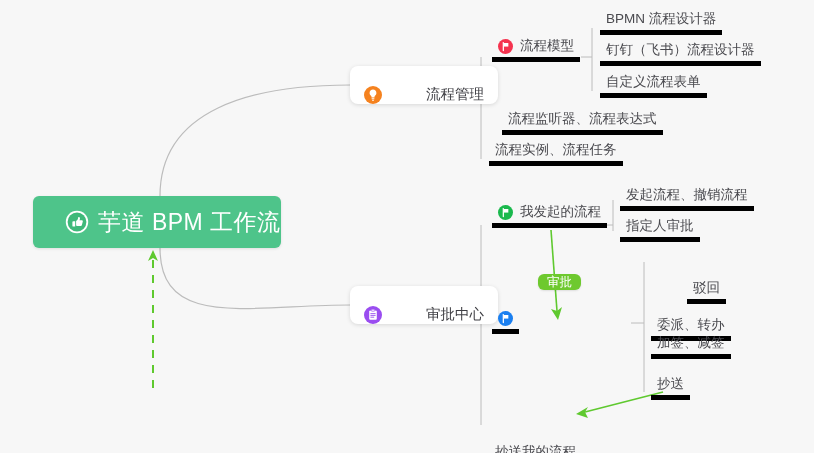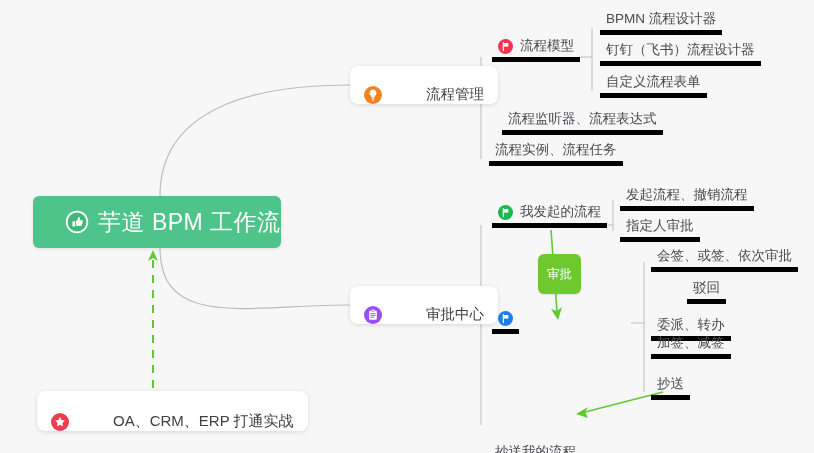--- a/index.html
+++ b/index.html
@@ -96,24 +96,25 @@
   .ic-md { width: 18px; height: 18px; }
   .ic-sm { width: 15px; height: 15px; }
 
   
   .badge-node {
     position: absolute;
     background: #6ec92e;
     border-radius: 6px;
     color: #ffffff;
     font-size: 12.5px;
-    padding: 13px 9px;
+    padding: 1px 9px;
     line-height: 14px;
     white-space: nowrap;
     box-shadow: 0 1px 2px rgba(0,0,0,0.10);
+    margin-top: 20px;
   }
 </style>
 </head>
 <body>
 
 <div id="canvas">
 
   <svg class="links" viewBox="0 0 814 453" xmlns="http://www.w3.org/2000/svg">
 
     <path d="M 160 196 C 160 110, 250 85, 350 85" fill="none" stroke="#bcbcbc" stroke-width="1.2"></path>
@@ -240,43 +241,31 @@
   <div class="text-node has-icon" style="left:492px; top:311px;">
     <span class="ic ic-sm">
       <svg width="15" height="15" viewBox="0 0 18 18">
         <circle cx="9" cy="9" r="9" fill="#1a7ff0"></circle>
         <path d="M6.4 4.2v9.6" stroke="#ffffff" stroke-width="1.5" stroke-linecap="round"></path>
         <path d="M7.2 4.8h5.2v4.3H7.2z" fill="#ffffff"></path>
       </svg>
     </span>
   </div>
 
-  <div class="text-node" style="left:651px; top:247px;">
-    <span class="tn-label">会签、或签、依次审批</span>
-  </div>
   <div class="text-node" style="left:651px; top:279px;margin-left:36px;">
     <span class="tn-label">驳回</span>
   </div>
   <div class="text-node" style="left:651px; top:316px;">
     <span class="tn-label">委派、转办</span>
   </div>
   <div class="text-node" style="left:651px; top:334px;">
     <span class="tn-label">加签、减签</span>
   </div>
   <div class="text-node" style="left:651px; top:375px;">
     <span class="tn-label">抄送</span>
   </div>
 
   <div class="text-node" style="left:489px; top:407px;margin-top:36px;">
     <span class="tn-label">抄送我的流程</span>
   </div>
 
-  <div class="card-node" id="node-oa-crm-erp">
-    <span class="ic ic-md">
-      <svg width="18" height="18" viewBox="0 0 18 18">
-        <circle cx="9" cy="9" r="9" fill="#ef3b4e"></circle>
-        <path d="M9 4.0l1.5 3.1 3.4.5-2.5 2.4.6 3.4L9 11.8l-3.0 1.6.6-3.4-2.5-2.4 3.4-.5z" fill="#ffffff"></path>
-      </svg>
-    </span>
-    <span class="card-label">OA、CRM、ERP 打通实战</span>
-  </div>
 
 </div>
 
 </body></html>

